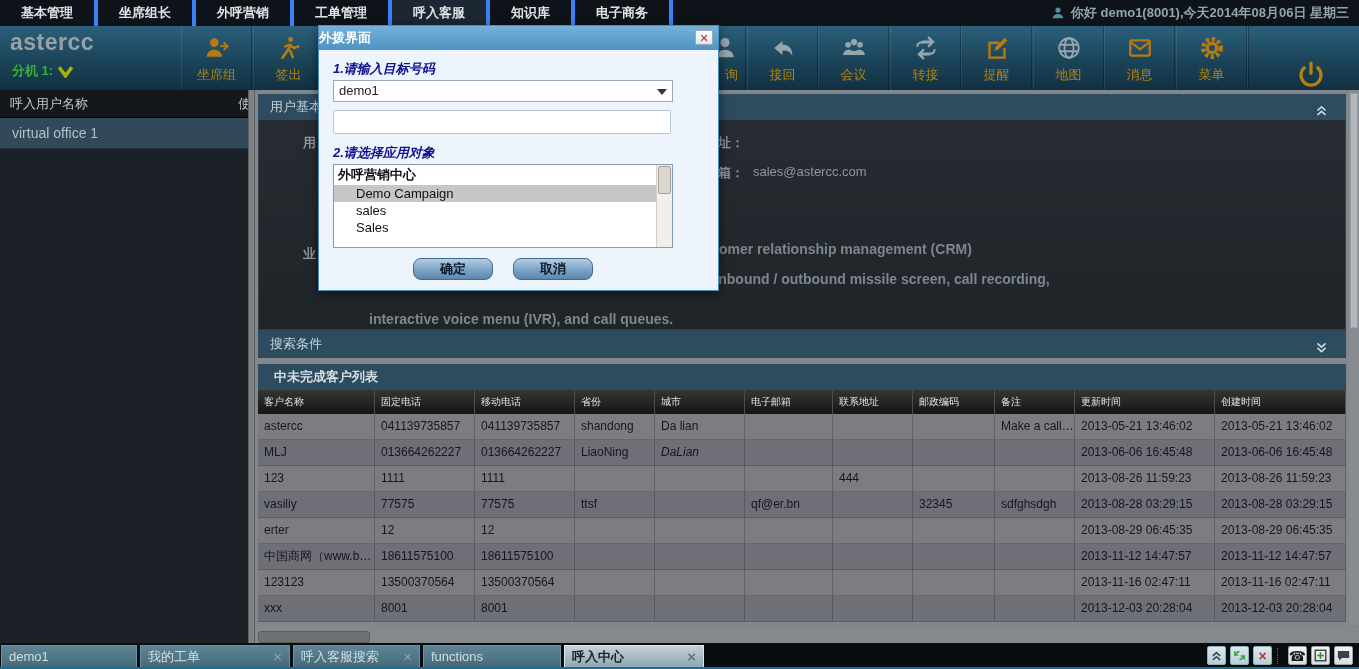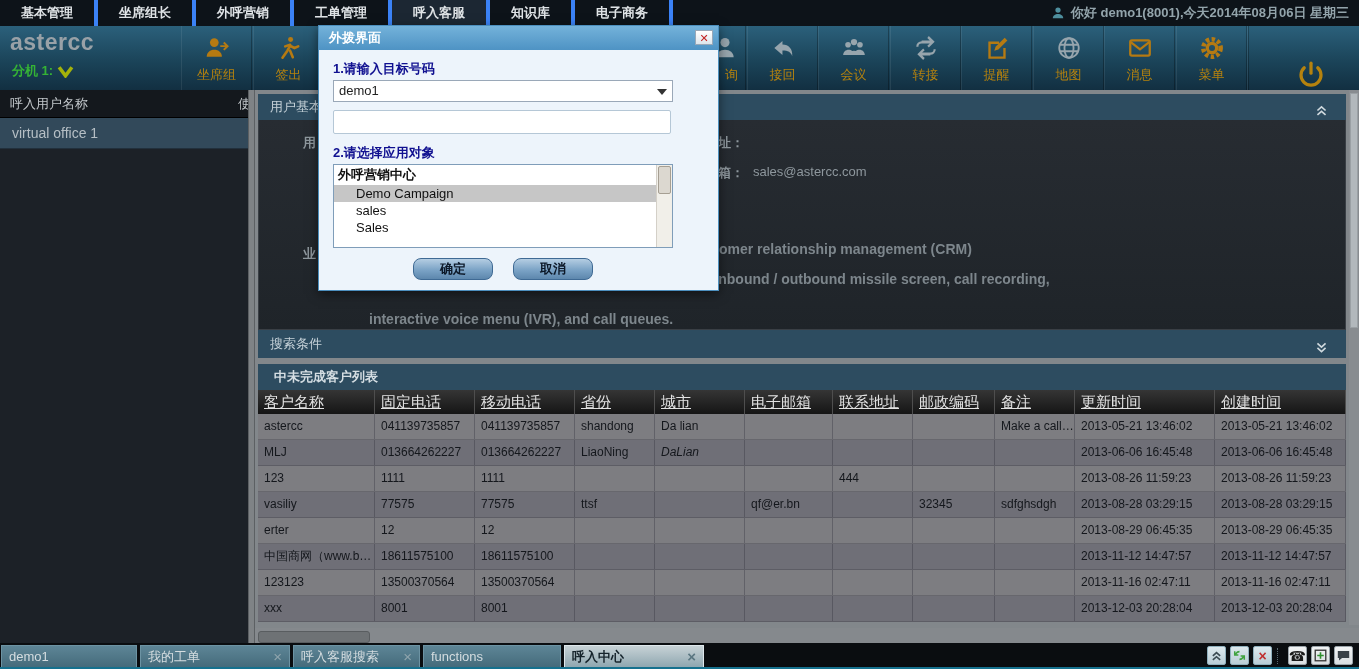--- a/index.html
+++ b/index.html
@@ -53,43 +53,43 @@
     border:1px solid #3a3f45;border-top:none;box-sizing:border-box;}
   .fld-label{position:absolute;color:#8e979d;font-weight:bold;font-size:13px;}
   .fld-value{position:absolute;color:#8e979d;font-size:13px;}
   .desc{position:absolute;color:#7d868c;font-size:14px;font-weight:bold;white-space:nowrap;}
   #search-panel{position:absolute;left:3px;top:240px;right:13px;}
   #search-panel .sec-hdr{height:28px;line-height:28px;}
   #list-panel{position:absolute;left:3px;top:274px;right:13px;}
   .list-hdr{height:26px;background:#2d4c60;color:#d5dee3;font-size:13px;font-weight:bold;
     line-height:26px;padding-left:16px;}
   #table-header{display:flex;height:24px;background:linear-gradient(#353535,#151515);}
-  .th{box-sizing:border-box;padding-left:6px;line-height:24px;font-size:15px;color:#e2e2e2;
-    border-right:1px solid #4e4e4e;overflow:hidden;white-space:nowrap;text-decoration:underline;}
+  .th{box-sizing:border-box;padding-left:6px;line-height:24px;font-size:10px;color:#e2e2e2;
+    border-right:1px solid #4e4e4e;overflow:hidden;white-space:nowrap;}
   .tr{display:flex;height:26px;box-sizing:border-box;border-bottom:1px solid rgba(45,45,58,.28);cursor:pointer;}
   .tr.odd{background:#7d7d81;}
   .tr.even{background:#6f6f77;}
   .td{box-sizing:border-box;padding-left:6px;line-height:25px;font-size:12px;color:#14171c;
     border-right:1px solid rgba(45,45,58,.35);overflow:hidden;white-space:nowrap;text-overflow:ellipsis;}
   #main-hscroll{position:absolute;left:0;top:538px;width:100%;height:16px;background:#85898d;}
   #main-hscroll .thumb{position:absolute;left:3px;top:3px;width:110px;height:10px;background:#6e7275;
     border:1px solid #595d60;border-radius:3px;}
   #vscroll{position:absolute;right:0;top:0;width:10px;height:535px;background:#888c90;}
   #vscroll .thumb{position:absolute;left:1px;right:1px;top:3px;height:235px;background:#b2b8bc;
     border:1px solid #9aa0a4;box-sizing:border-box;}
   
   #modal{position:absolute;left:318px;top:25px;width:401px;z-index:60;background:#edf4fb;
     border:1px solid #4c8fbe;box-shadow:0 3px 10px rgba(0,0,0,.5);box-sizing:border-box;}
   #modal-title{position:relative;height:24px;background:linear-gradient(#74b2da,#4e93c4);
-    color:#fff;font-weight:bold;font-size:13px;line-height:24px;padding-left:10px;}
+    color:#fff;font-weight:bold;font-size:13px;line-height:24px;padding-left:0;}
   #modal-close{position:absolute;right:5px;top:4px;width:18px;height:15px;
     background:linear-gradient(#ffffff,#dde5eb);border:1px solid #98a8b8;color:#c32222;
     font-size:11px;font-weight:bold;line-height:14px;text-align:center;cursor:pointer;box-sizing:border-box;}
   #modal-body{padding:6px 14px 8px;}
-  .step-label{color:#101090;font-weight:bold;font-size:13px;margin:4px 0 2px;}
+  .step-label{color:#101090;font-weight:bold;font-size:13px;margin:4px 0 2px;font-style:italic;}
   #target-select{position:relative;width:340px;height:22px;background:#fff;border:1px solid #9aa8b8;
     box-sizing:border-box;font-size:13px;line-height:20px;padding-left:5px;color:#222;cursor:pointer;}
   #target-select .arrow{position:absolute;right:5px;top:8px;width:0;height:0;
     border-left:5px solid transparent;border-right:5px solid transparent;border-top:6px solid #333;}
   #number-input{display:block;width:338px;height:24px;margin-top:8px;border:1px solid #b5c7d6;
     box-sizing:border-box;background:#fff;font-size:13px;padding:0 5px;border-radius:2px;}
   #app-listbox{position:relative;width:340px;height:84px;background:#fff;border:1px solid #7f9db9;
     box-sizing:border-box;overflow:hidden;font-size:13px;color:#111;}
   #app-list{margin-right:16px;}
   .lb-group{font-weight:bold;padding:1px 4px;white-space:nowrap;}

